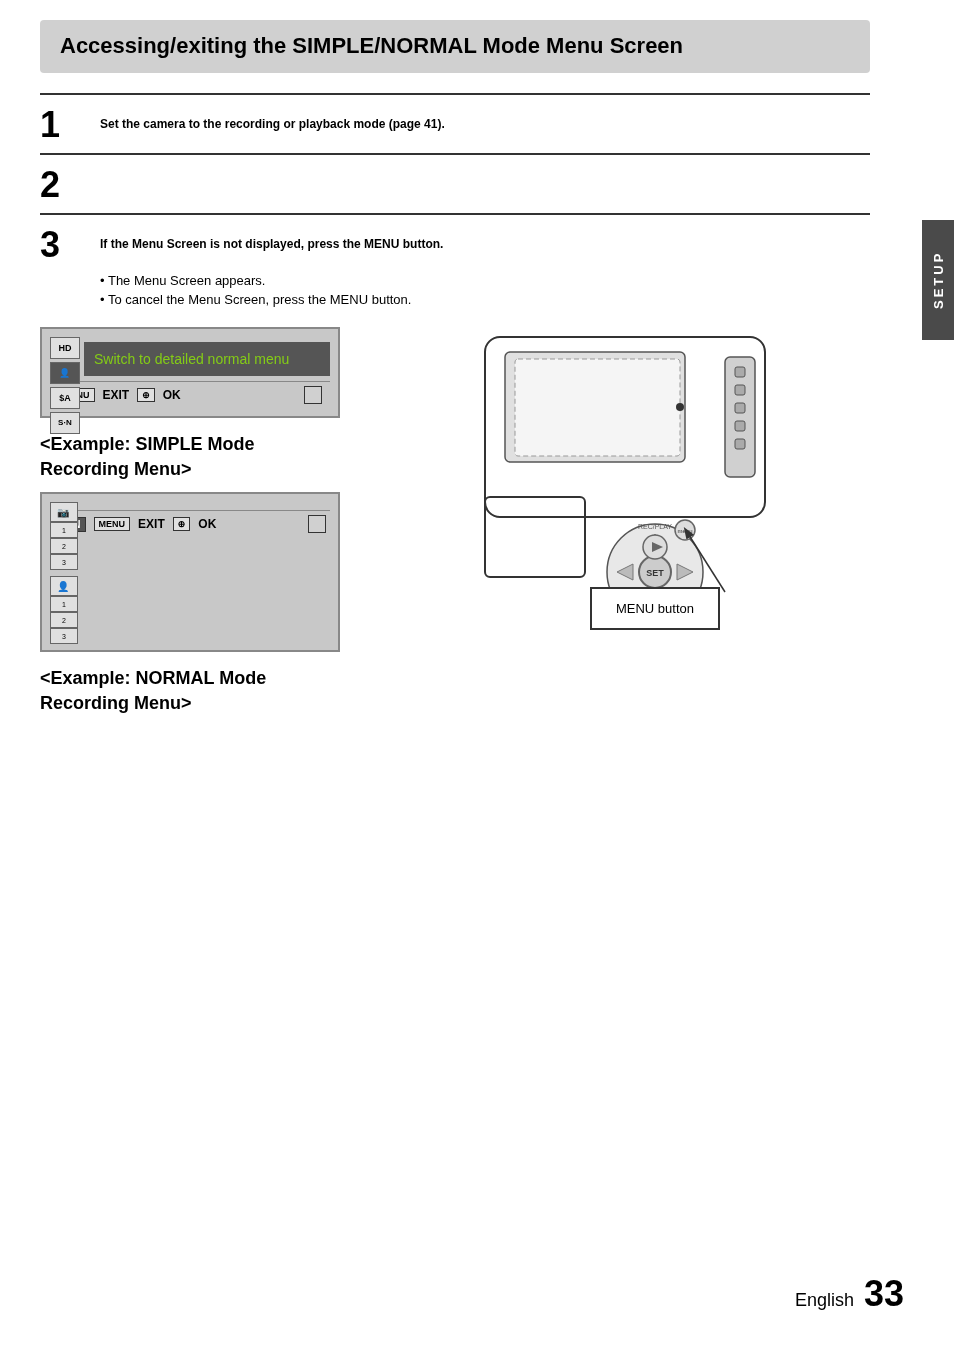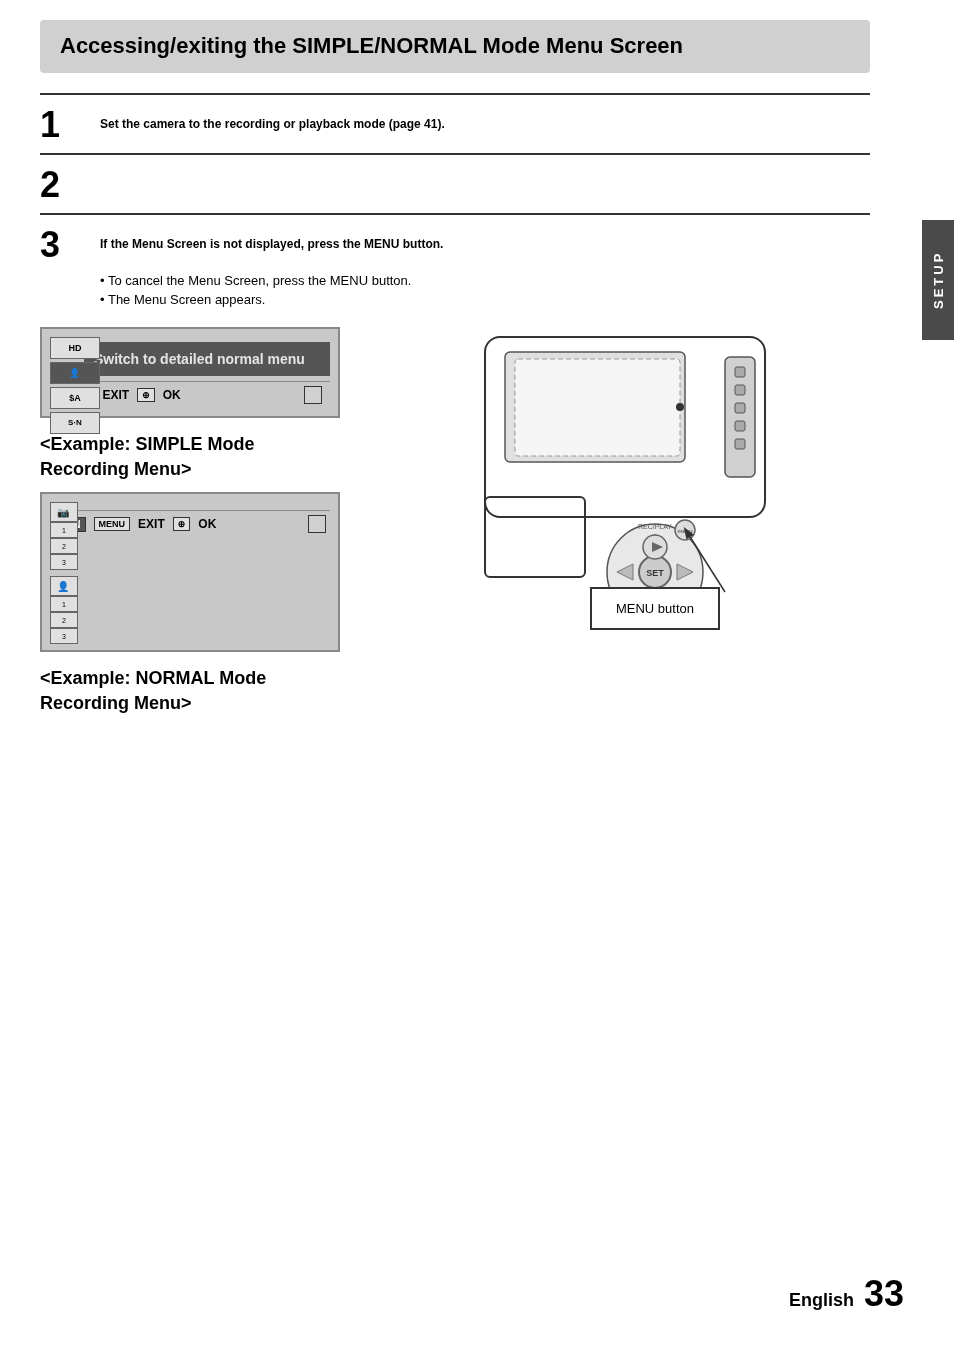--- a/index.html
+++ b/index.html
@@ -135,41 +135,41 @@
       flex-direction: column;
       gap: 3px;
       position: absolute;
       left: 8px;
       top: 8px;
     }
 
     .menu-icon-box {
       border: 1px solid #666;
       background: #e0e0e0;
-      width: 50px;
+      width: 30px;
       height: 22px;
       display: flex;
       align-items: center;
       justify-content: center;
       font-size: 9px;
       font-weight: bold;
     }
 
     .menu-icon-box.dark {
       background: #555;
       color: #fff;
     }
 
     
     .menu-item-highlight {
       background: #555;
-      color: #e5e5e5;
+      color: #84cc16;
       padding: 8px 10px;
       font-size: 14px;
-      font-weight: bold;
+      font-weight: normal;
       margin-left: 34px;
       margin-top: 5px;
       margin-bottom: 5px;
       line-height: 1.3;
     }
 
     .menu-bar {
       display: flex;
       align-items: center;
       gap: 8px;
@@ -285,21 +285,21 @@
     .footer {
       position: absolute;
       bottom: 30px;
       right: 50px;
       display: flex;
       align-items: baseline;
       gap: 10px;
     }
     .footer-english {
       font-size: 18px;
-      font-weight: bold;
+      font-weight: normal;
     }
     .footer-number {
       font-size: 36px;
       font-weight: bold;
     }
   </style>
 </head>
 <body>
 
 <div class="page-container">
@@ -322,22 +322,22 @@
     <div class="step-row">
       <div class="step-number">2</div>
     </div>
 
     <div class="step3-section">
       <div class="step3-header">
         <div class="step-number">3</div>
         <div class="step-text">If the Menu Screen is not displayed, press the MENU button.</div>
       </div>
       <div class="step3-content">
+        <p>The Menu Screen appears.</p>
         <p>To cancel the Menu Screen, press the MENU button.</p>
-        <p>The Menu Screen appears.</p>
       </div>
     </div>
 
     <div class="illustration-area">
 
       <div class="left-panels">
 
         <div>
           <div class="menu-screen">
 

